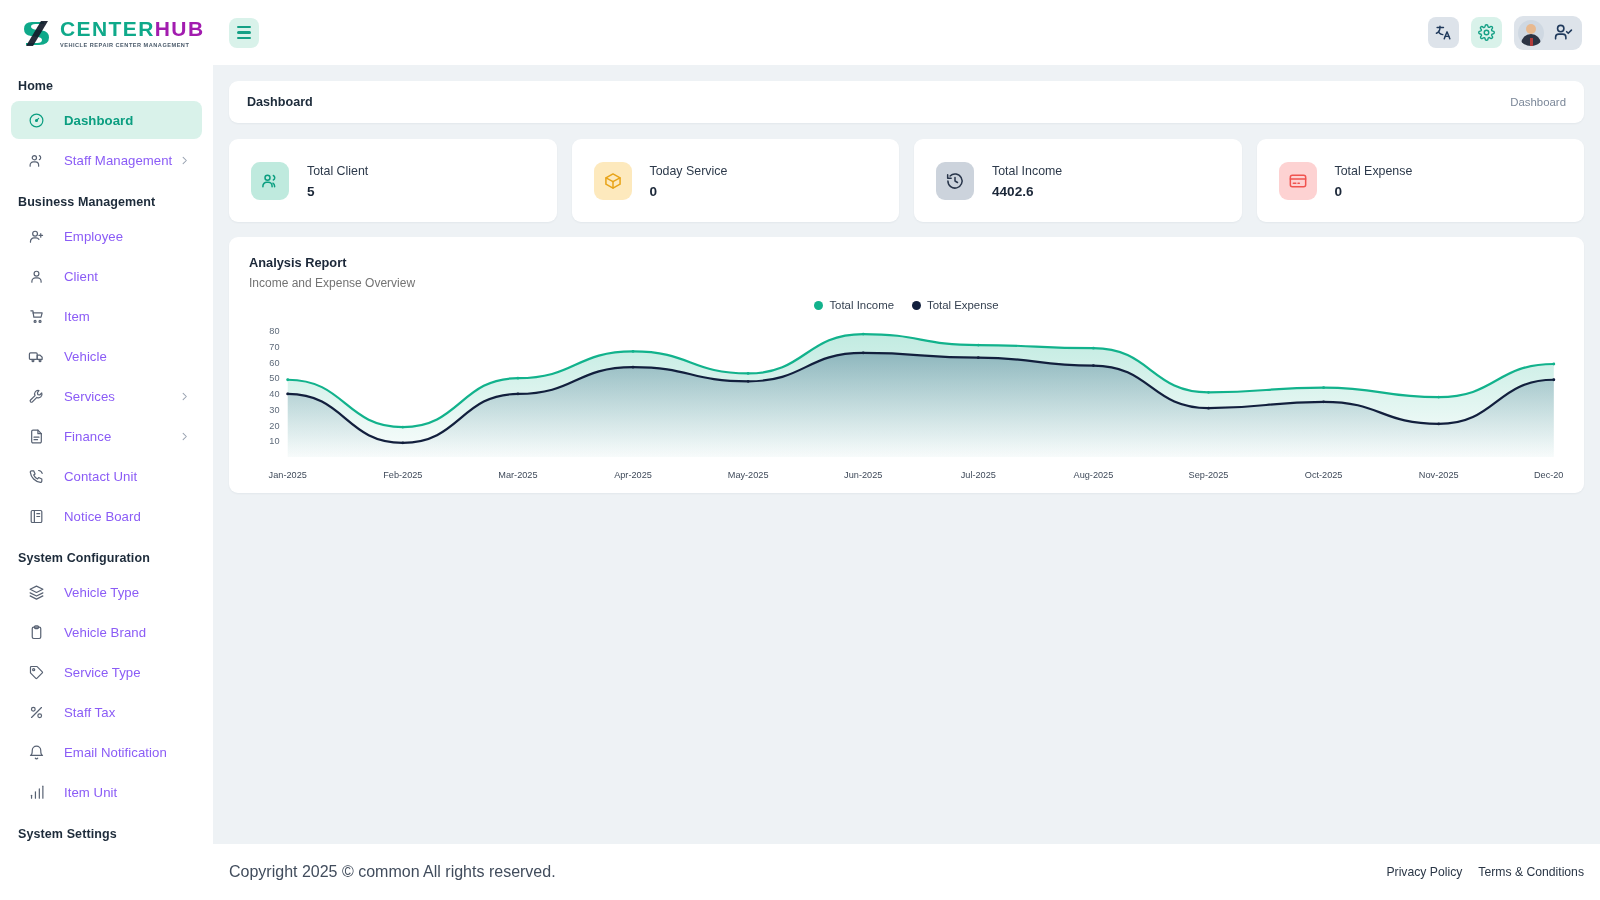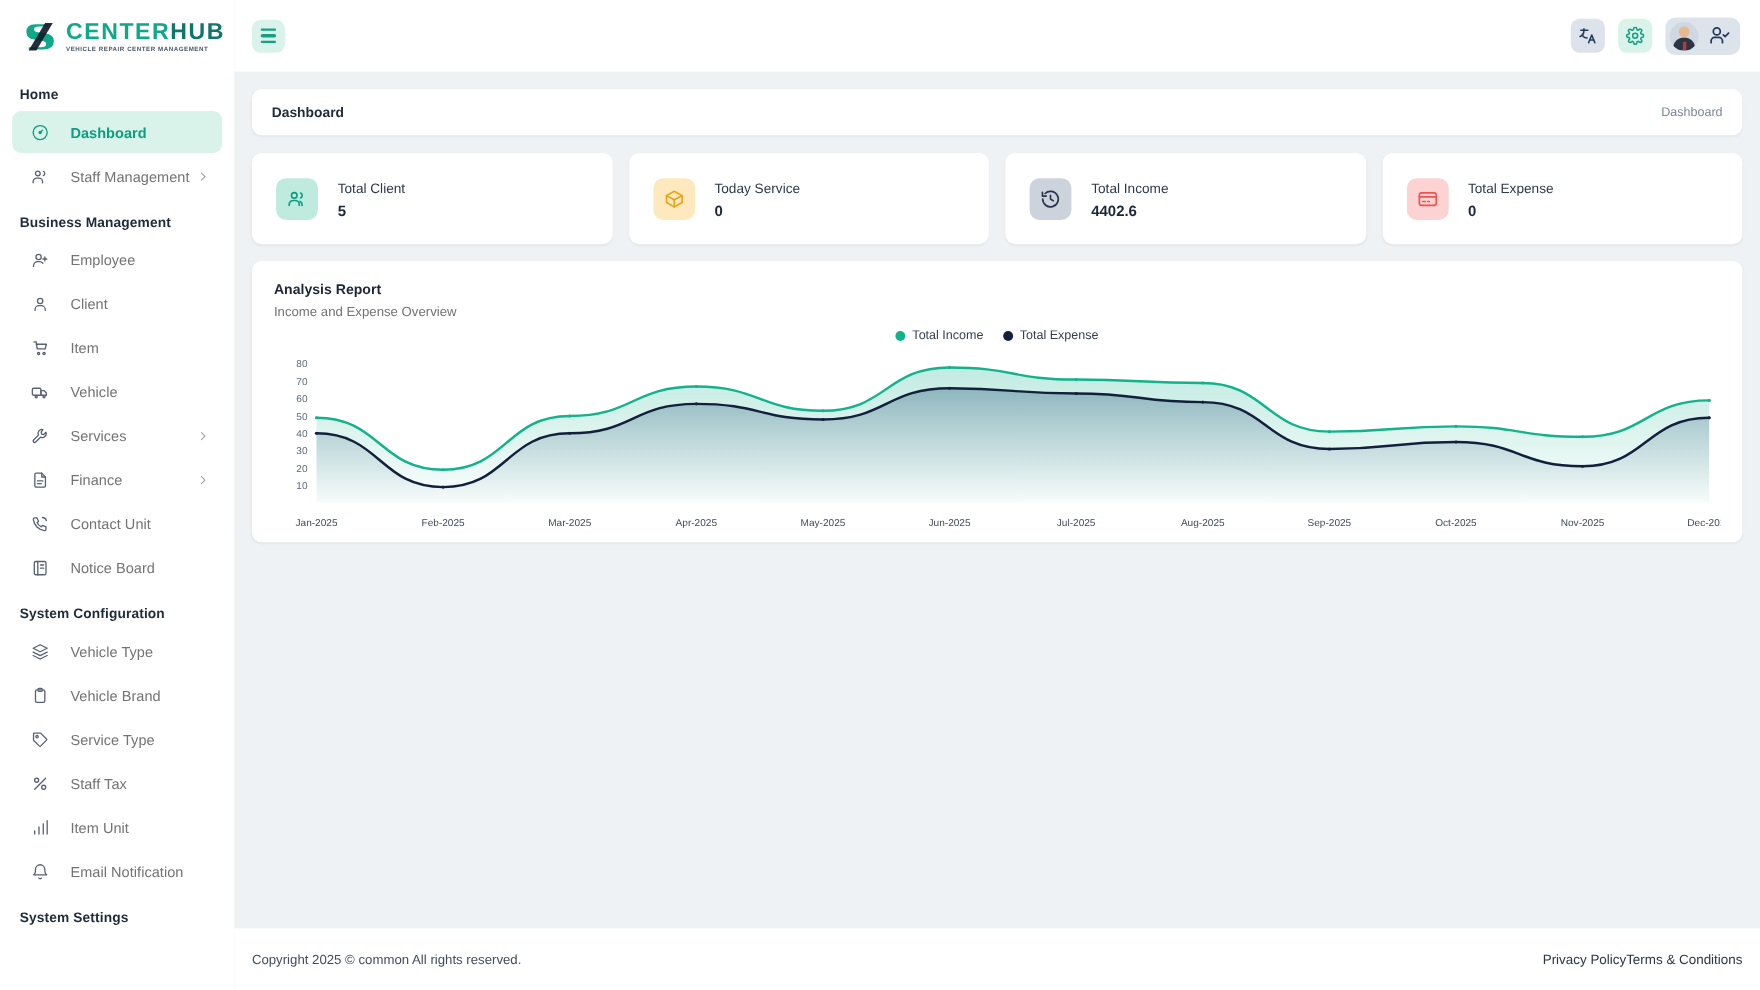--- a/index.html
+++ b/index.html
@@ -16,41 +16,41 @@
     width: 213px; height: 900px; background: #ffffff;
     flex: 0 0 213px; position: relative; overflow: hidden;
   }
   .logo-wrap { height: 65px; display: flex; align-items: center; padding-left: 22px; }
   .logo-mark { width: 30px; height: 30px; position: relative; margin-right: 8px; }
   .logo-text { display: flex; flex-direction: column; justify-content: center; }
   .logo-name {
     font-size: 21px; font-weight: 700; letter-spacing: 1.4px;
     color: #0fa98a; line-height: 1;
   }
-  .logo-name .dark { color: #0f766e; }
+  .logo-name .dark { color: #a21caf; }
   .logo-sub {
     font-size: 5.6px; letter-spacing: 0.5px; color: #4a5a6a;
     margin-top: 3px; font-weight: 600;
   }
   .nav { padding: 0 11px 40px 11px; height: 835px; overflow: hidden; }
   .nav-section {
     font-size: 12.5px; font-weight: 700; color: #1d2b3a;
     padding: 14px 0 8px 7px; letter-spacing: 0.1px;
   }
   .nav-item {
     display: flex; align-items: center; height: 38px;
     border-radius: 8px; padding: 0 12px 0 16px; cursor: pointer;
     margin-bottom: 2px; position: relative;
   }
   .nav-item .ico {
     width: 18px; height: 18px; flex: 0 0 18px; display: flex;
     align-items: center; justify-content: center; color: #586273;
   }
   .nav-item .lbl {
-    margin-left: 19px; font-size: 13.2px; color: #737373; letter-spacing: 0.05px;
+    margin-left: 19px; font-size: 13.2px; color: #8b5cf6; letter-spacing: 0.05px;
   }
   .nav-item.active { background: #d9f2ea; }
   .nav-item.active .lbl { color: #0b9e80; font-weight: 600; }
   .nav-item.active .ico { color: #0b9e80; }
   .chev {
     margin-left: auto; font-size: 11px; color: #97a1b0; line-height: 1;
   }
   svg { display: block; }
 
   
@@ -127,22 +127,22 @@
   }
   .leg { display: flex; align-items: center; gap: 6px; font-size: 11.4px; color: #333f4f; }
   .dot { width: 9px; height: 9px; border-radius: 50%; }
   .plot { position: relative; margin-top: 4px; height: 170px; }
   .plot svg { width: 100%; height: 170px; }
 
   .footer {
     height: 56px; background: #fff; display: flex; align-items: center;
     padding: 0 16px 0 16px; margin-top: auto;
   }
-  .copy { font-size: 12px; color: #414c5c; }
-  .foot-links { margin-left: auto; display: flex; }
+  .copy { font-size: 16px; color: #414c5c; }
+  .foot-links { margin-left: auto; display: flex; gap: 16px; }
   .foot-links a { font-size: 12.2px; color: #2a3646; text-decoration: none; cursor: pointer; }
 </style>
 </head>
 <body>
 
 <div class="app">
 
   <aside class="sidebar">
     <div class="logo-wrap">
       <div class="logo-mark">
@@ -312,36 +312,36 @@
               <path d="M19 5L5 19"></path>
               <circle cx="7.5" cy="7.5" r="2.6"></circle>
               <circle cx="16.5" cy="16.5" r="2.6"></circle>
             </svg>
           </span>
           <span class="lbl">Staff Tax</span>
         </div>
         <div class="nav-item">
           <span class="ico">
             <svg width="17" height="17" viewBox="0 0 24 24" fill="none" stroke="currentColor" stroke-width="1.7" stroke-linecap="round" stroke-linejoin="round">
+              <path d="M18 9a6 6 0 0 0-12 0c0 6-2.5 7-2.5 7h17S18 15 18 9z"></path>
+              <path d="M13.7 20a2 2 0 0 1-3.4 0"></path>
+            </svg>
+          </span>
+          <span class="lbl">Email Notification</span>
+        </div>
+        <div class="nav-item">
+          <span class="ico">
+            <svg width="17" height="17" viewBox="0 0 24 24" fill="none" stroke="currentColor" stroke-width="1.7" stroke-linecap="round" stroke-linejoin="round">
               <path d="M5 20v-4"></path>
               <path d="M10.5 20V11"></path>
               <path d="M16 20V7"></path>
               <path d="M21 20V3"></path>
             </svg>
           </span>
           <span class="lbl">Item Unit</span>
-        </div>
-        <div class="nav-item">
-          <span class="ico">
-            <svg width="17" height="17" viewBox="0 0 24 24" fill="none" stroke="currentColor" stroke-width="1.7" stroke-linecap="round" stroke-linejoin="round">
-              <path d="M18 9a6 6 0 0 0-12 0c0 6-2.5 7-2.5 7h17S18 15 18 9z"></path>
-              <path d="M13.7 20a2 2 0 0 1-3.4 0"></path>
-            </svg>
-          </span>
-          <span class="lbl">Email Notification</span>
         </div>
         <div class="nav-section">System Settings</div>
       </nav>
   </aside>
 
   <div class="main">
 
     <header class="topbar">
       <div class="ham">
         <span></span>

